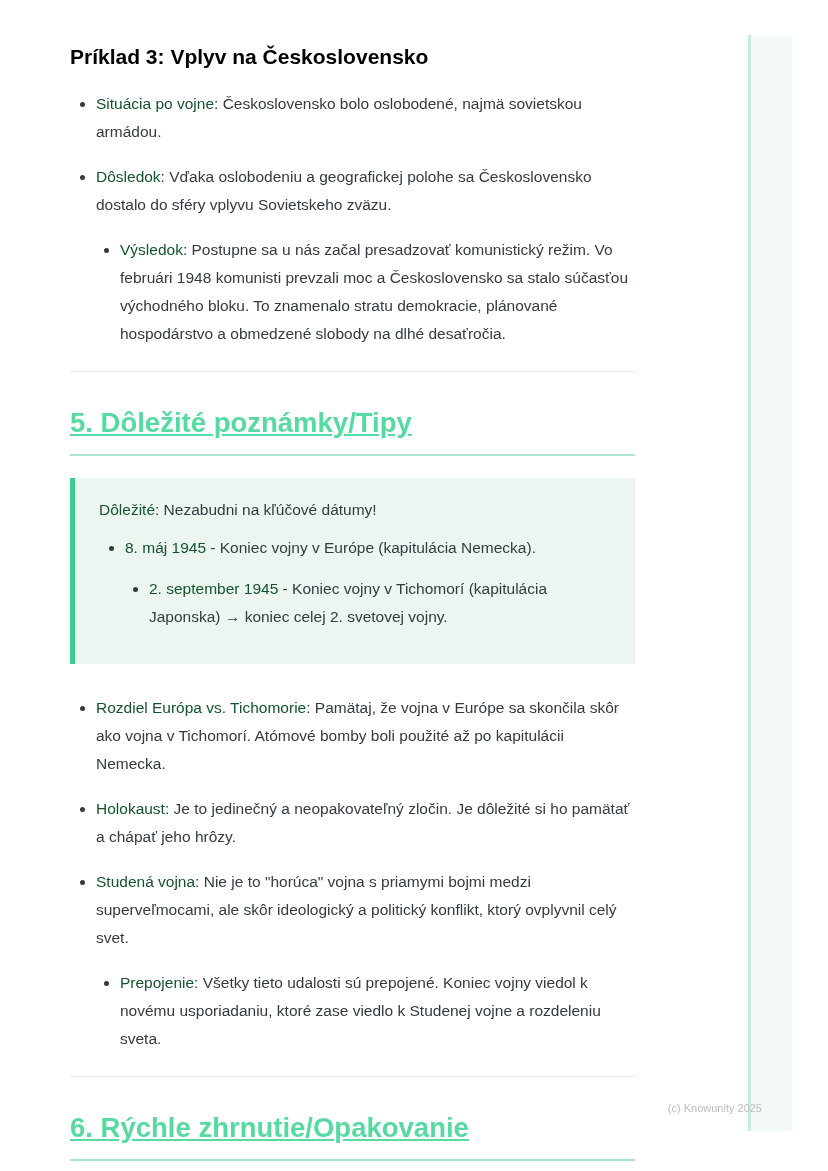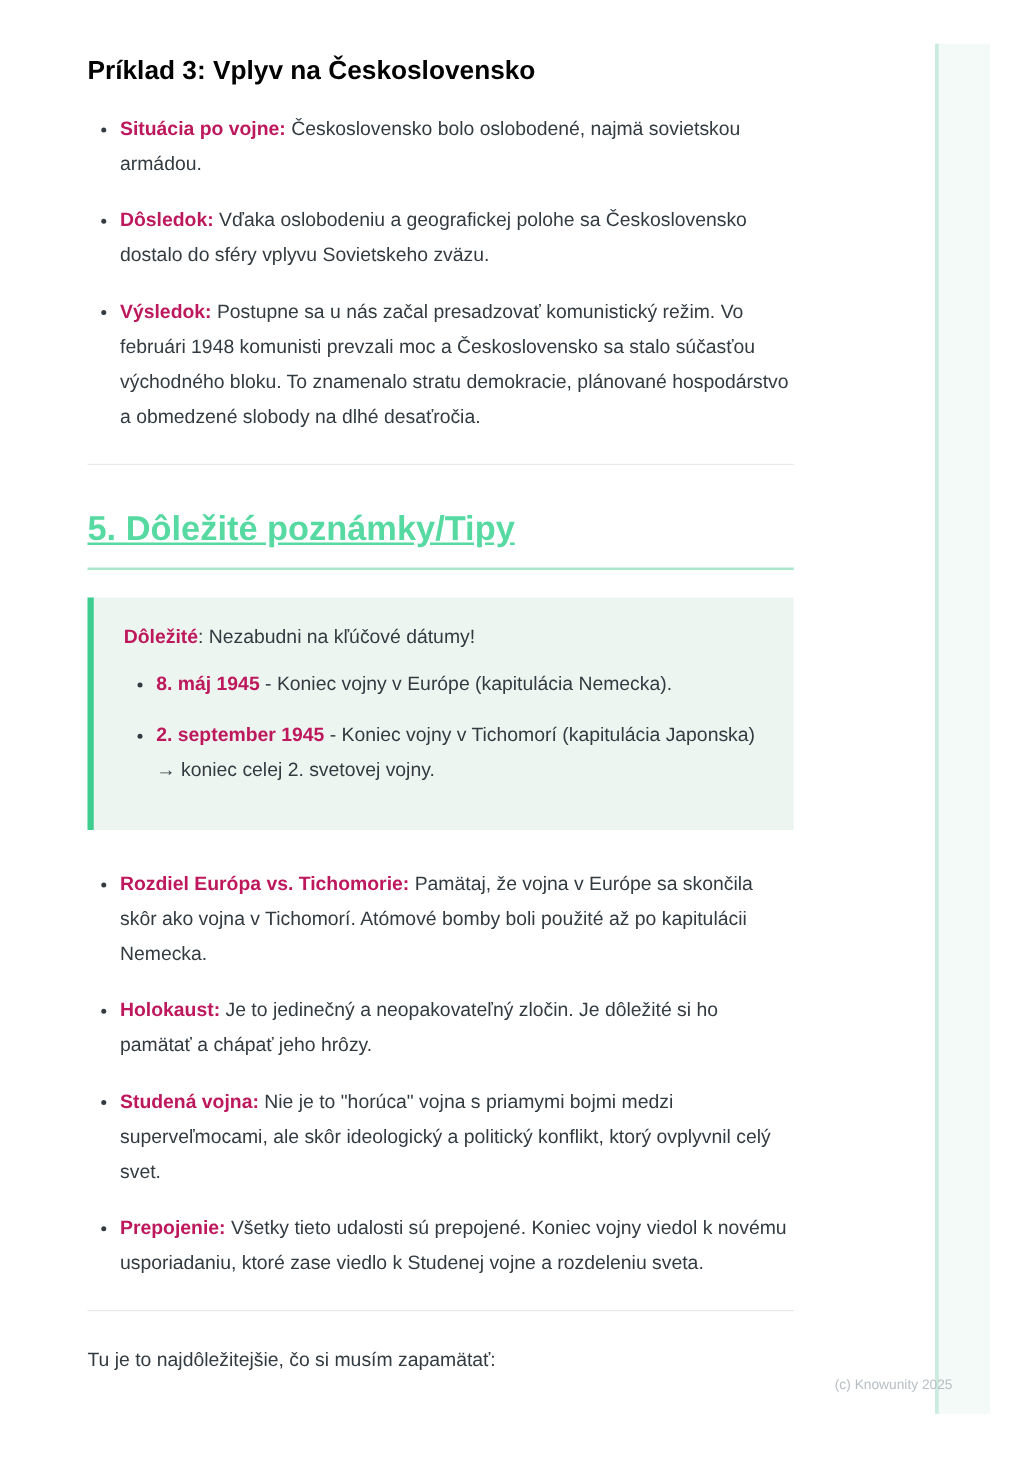--- a/index.html
+++ b/index.html
@@ -38,22 +38,22 @@
   ul.bullets {
     margin: 0;
     padding-left: 26px;
     list-style: disc;
   }
   ul.bullets li {
     font-size: 15.5px;
     line-height: 28px;
     margin-bottom: 17px;
   }
-  ul.bullets li:last-child { margin-bottom: 0; }
-  strong { font-weight: 700; color: #be185d; }
+  ul.bullets li:last-child { margin-bottom: 0; margin-left: 24px; }
+  strong { font-weight: 400; color: #14532d; }
   hr.rule {
     border: none;
     border-top: 1px solid #e8eaea;
     margin: 23px 0 0 0;
   }
   .callout {
     margin-top: 22px;
     background: #edf5f1;
     border-left: 5px solid #3dcd8e;
     padding: 18px 24px 20px 24px;
@@ -121,20 +121,21 @@
       <li><strong>Rozdiel Európa vs. Tichomorie:</strong><span> Pamätaj, že vojna v Európe sa skončila skôr ako vojna v Tichomorí. Atómové bomby boli použité až po kapitulácii Nemecka.</span></li>
       <li><strong>Holokaust:</strong><span> Je to jedinečný a neopakovateľný zločin. Je dôležité si ho pamätať a chápať jeho hrôzy.</span></li>
       <li><strong>Studená vojna:</strong><span> Nie je to "horúca" vojna s priamymi bojmi medzi superveľmocami, ale skôr ideologický a politický konflikt, ktorý ovplyvnil celý svet.</span></li>
       <li><strong>Prepojenie:</strong><span> Všetky tieto udalosti sú prepojené. Koniec vojny viedol k novému usporiadaniu, ktoré zase viedlo k Studenej vojne a rozdeleniu sveta.</span></li>
     </ul>
   </section>
 
   <hr class="rule">
 
   <section>
+    <h2 class="section-heading">6. Rýchle zhrnutie/Opakovanie</h2>
     <p class="intro">Tu je to najdôležitejšie, čo si musím zapamätať:</p>
 
   </section>
 
 </div>
 
 <div class="edge-strip"></div>
 <div class="footer-copyright">(c) Knowunity 2025</div>
 
 </body></html>

